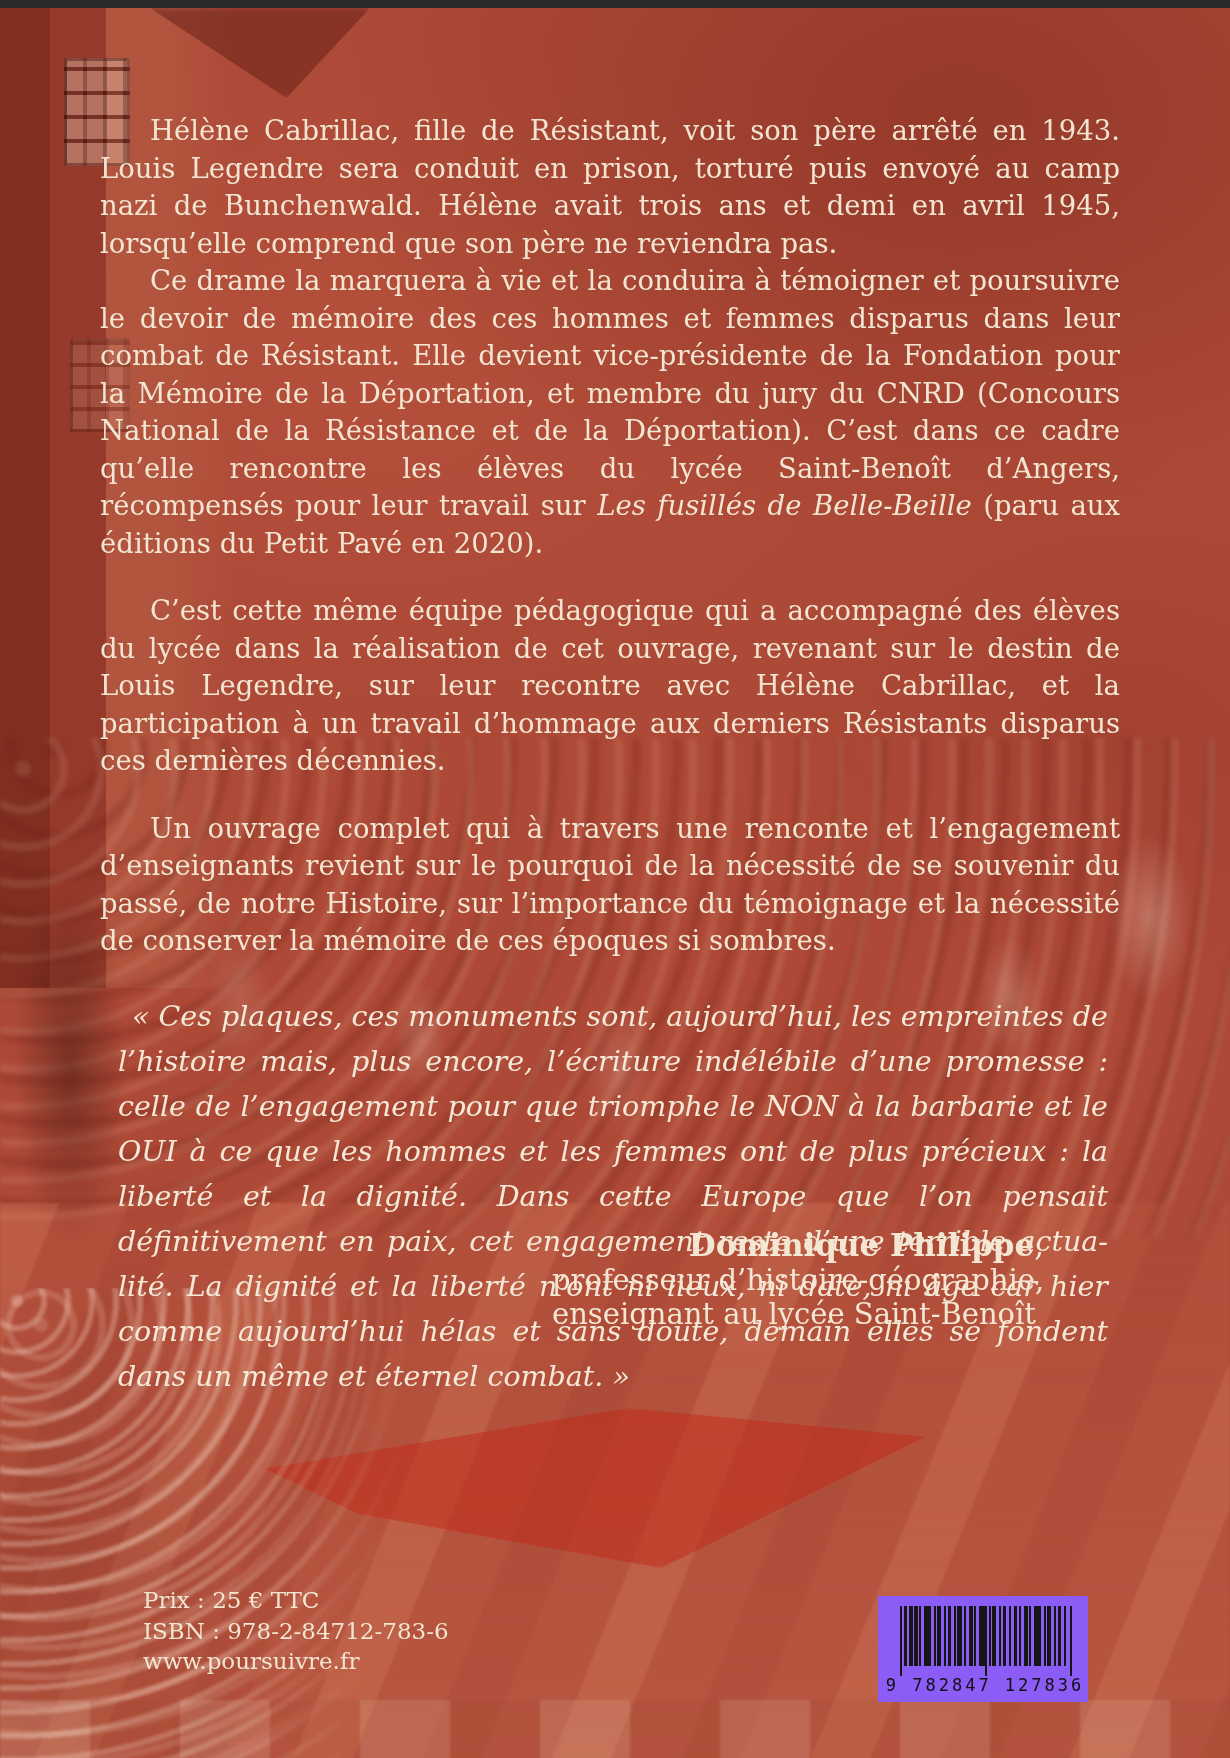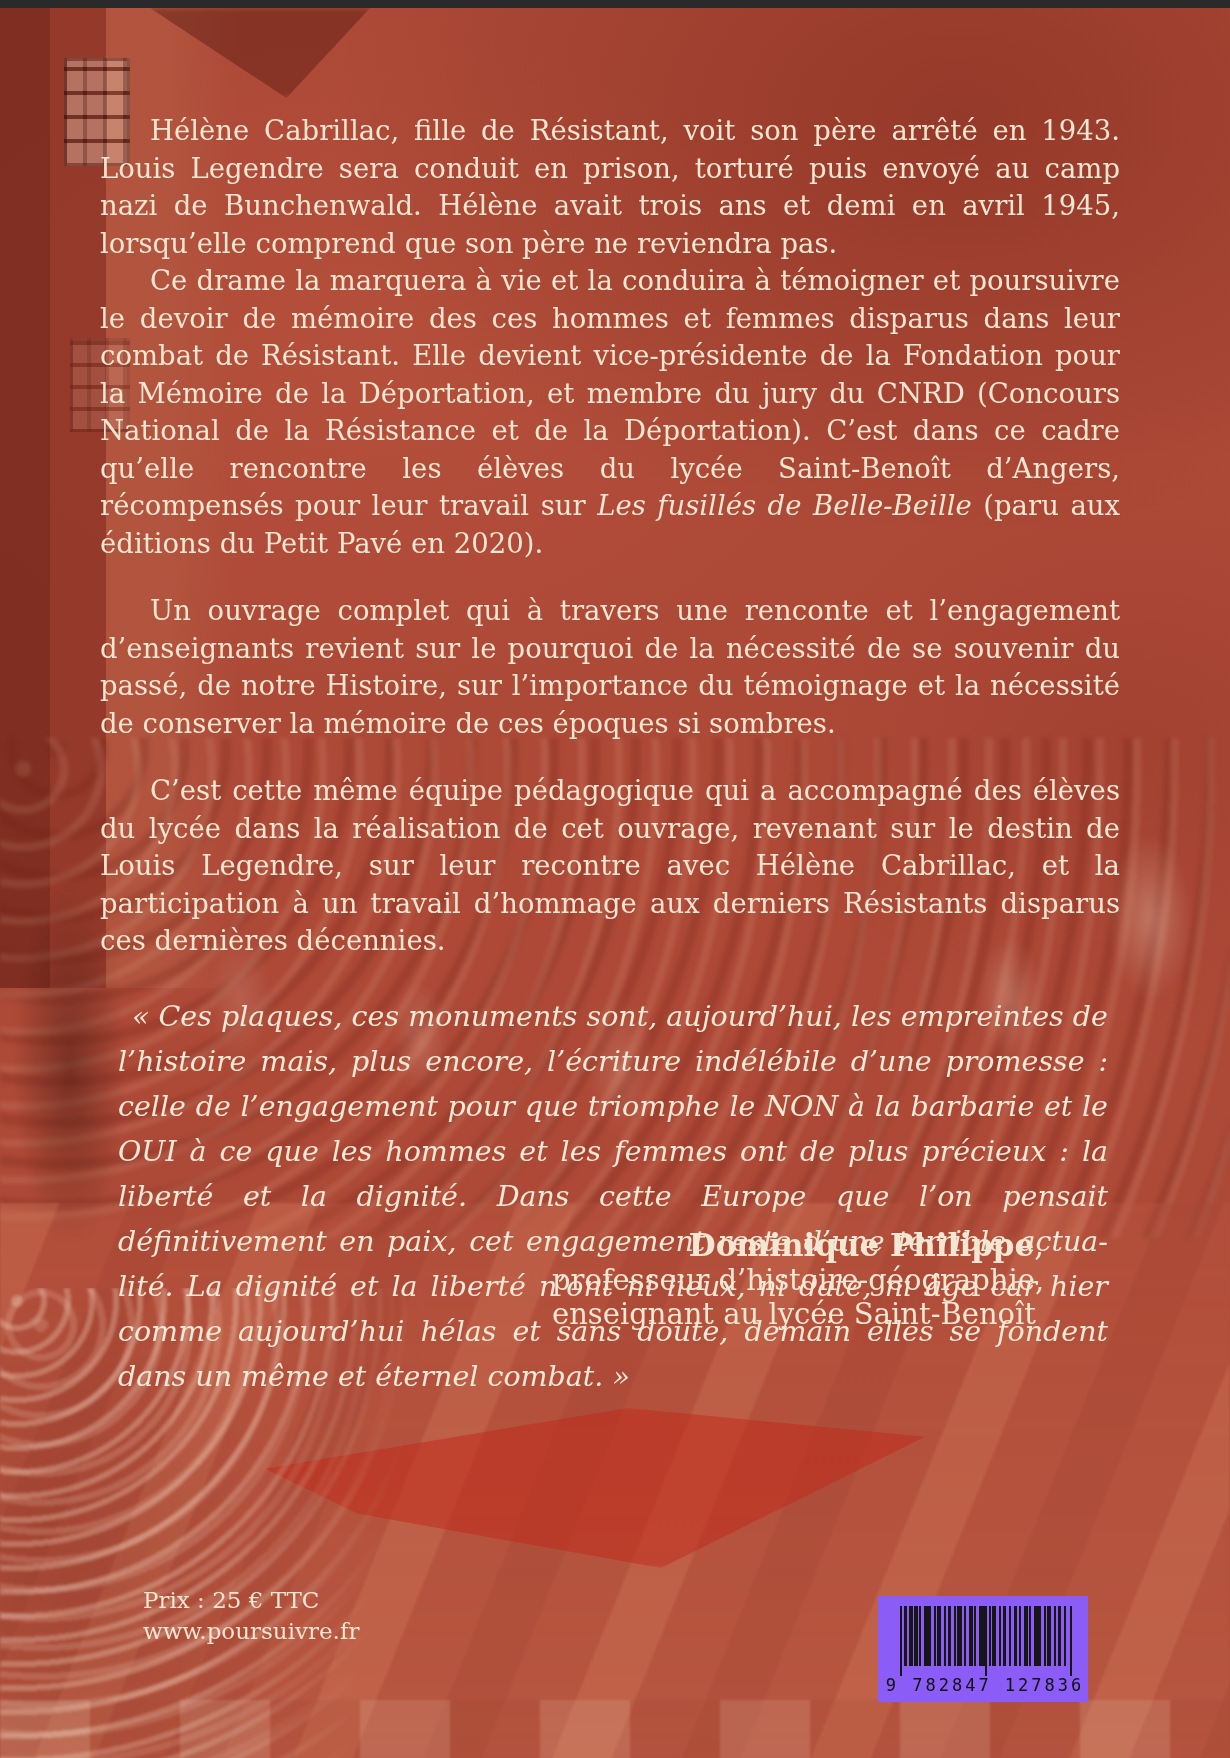--- a/index.html
+++ b/index.html
@@ -205,33 +205,34 @@
   <div class="bg-layer bg-window2"></div>
   <div class="bg-layer bg-crowd"></div>
   <div class="bg-layer bg-ground"></div>
   <div class="bg-layer bg-flag"></div>
   <div class="bg-layer bg-flowers"></div>
   <div class="bg-layer bg-bottomlight"></div>
 
   <div class="content">
     <p class="para">Hélène Cabrillac, fille de Résistant, voit son père arrêté en 1943. Louis Legendre sera conduit en prison, torturé puis envoyé au camp nazi de Bun­chenwald. Hélène avait trois ans et demi en avril 1945, lorsqu’elle comprend que son père ne reviendra pas.</p>
     <p class="para"><span>Ce drame la marquera à vie et la conduira à témoigner et poursuivre le devoir de mémoire des ces hommes et femmes disparus dans leur combat de Résistant. Elle devient vice-présidente de la Fondation pour la Mémoire de la Déportation, et membre du jury du CNRD (Concours National de la Résistance et de la Déportation). C’est dans ce cadre qu’elle rencontre les élèves du lycée Saint-Benoît d’Angers, récompensés pour leur travail sur </span><em class="book-title">Les fusillés de Belle-Beille</em><span> (paru aux éditions du Petit Pavé en 2020).</span></p>
+    <p class="para gap">C’est cette même équipe pédagogique qui a accompagné des élèves du lycée dans la réalisation de cet ouvrage, revenant sur le destin de Louis Legendre, sur leur recontre avec Hélène Cabrillac, et la participation à un travail d’hommage aux derniers Résistants disparus ces dernières décennies.</p>
     <p class="para gap">Un ouvrage complet qui à travers une renconte et l’engagement d’ensei­gnants revient sur le pourquoi de la nécessité de se souvenir du passé, de notre Histoire, sur l’importance du témoignage et la nécessité de conserver la mémoire de ces époques si sombres.</p>
-    <p class="para gap">C’est cette même équipe pédagogique qui a accompagné des élèves du lycée dans la réalisation de cet ouvrage, revenant sur le destin de Louis Legendre, sur leur recontre avec Hélène Cabrillac, et la participation à un travail d’hommage aux derniers Résistants disparus ces dernières décennies.</p>
     <div class="quote">«&nbsp;Ces plaques, ces monuments sont, aujourd’hui, les empreintes de l’histoire mais, plus encore, l’écriture indélébile d’une promesse&nbsp;: celle de l’engagement pour que triomphe le NON à la barbarie et le OUI à ce que les hommes et les femmes ont de plus précieux&nbsp;: la liberté et la dignité. Dans cette Europe que l’on pensait définitivement en paix, cet engagement reste d’une terrible actua­lité. La dignité et la liberté n’ont ni lieux, ni date, ni âge car hier comme aujourd’hui hélas et sans doute, demain elles se fondent dans un même et éter­nel combat.&nbsp;»</div>
   </div>
 
   <div class="signature">
     <div class="sig-name"><b>Dominique Philippe</b><span>,</span></div>
     <div class="sig-line">professeur d’histoire-géographie,</div>
     <div class="sig-line">enseignant au lycée Saint-Benoît</div>
   </div>
 
   <div class="footer">
     <div>Prix : 25 € TTC</div>
+    <div>ISBN : 978-2-84712-783-6</div>
     <div>www.poursuivre.fr</div>
   </div>
 
   <div class="barcode">
     <div class="barcode-guards"></div>
     <div class="barcode-bars"></div>
     <div class="barcode-digits">9 782847 127836</div>
   </div>
 
 </div>

